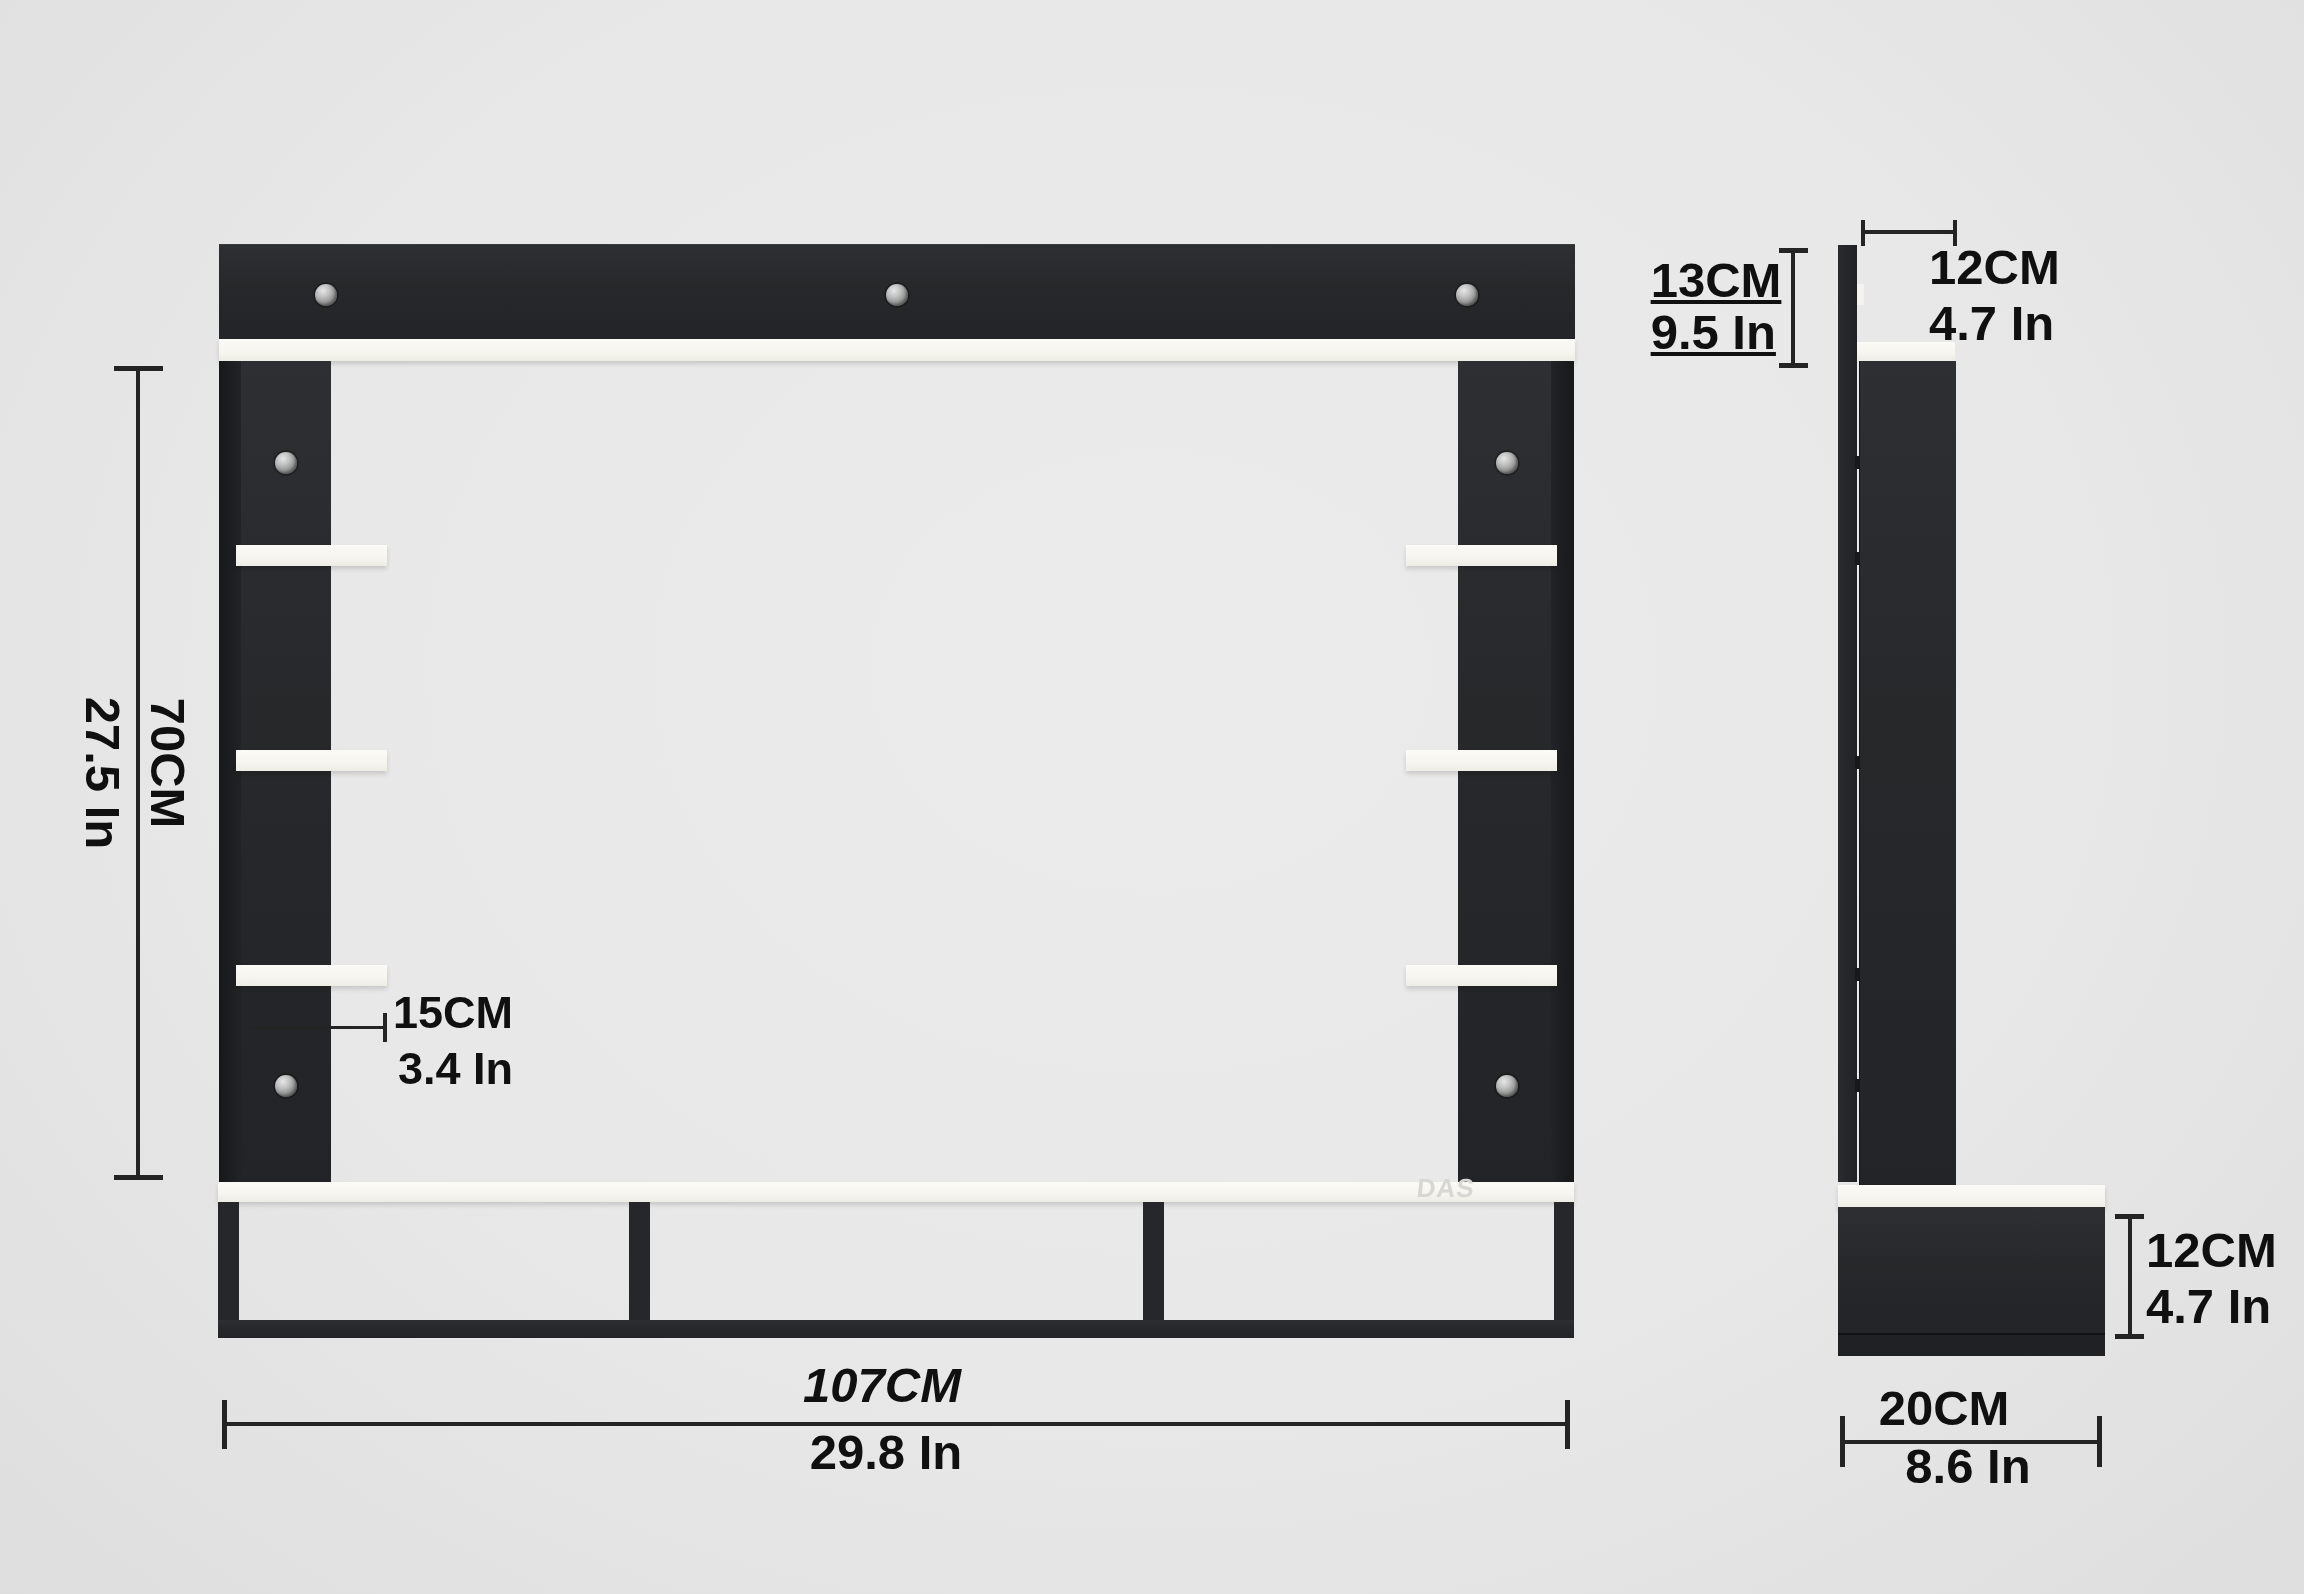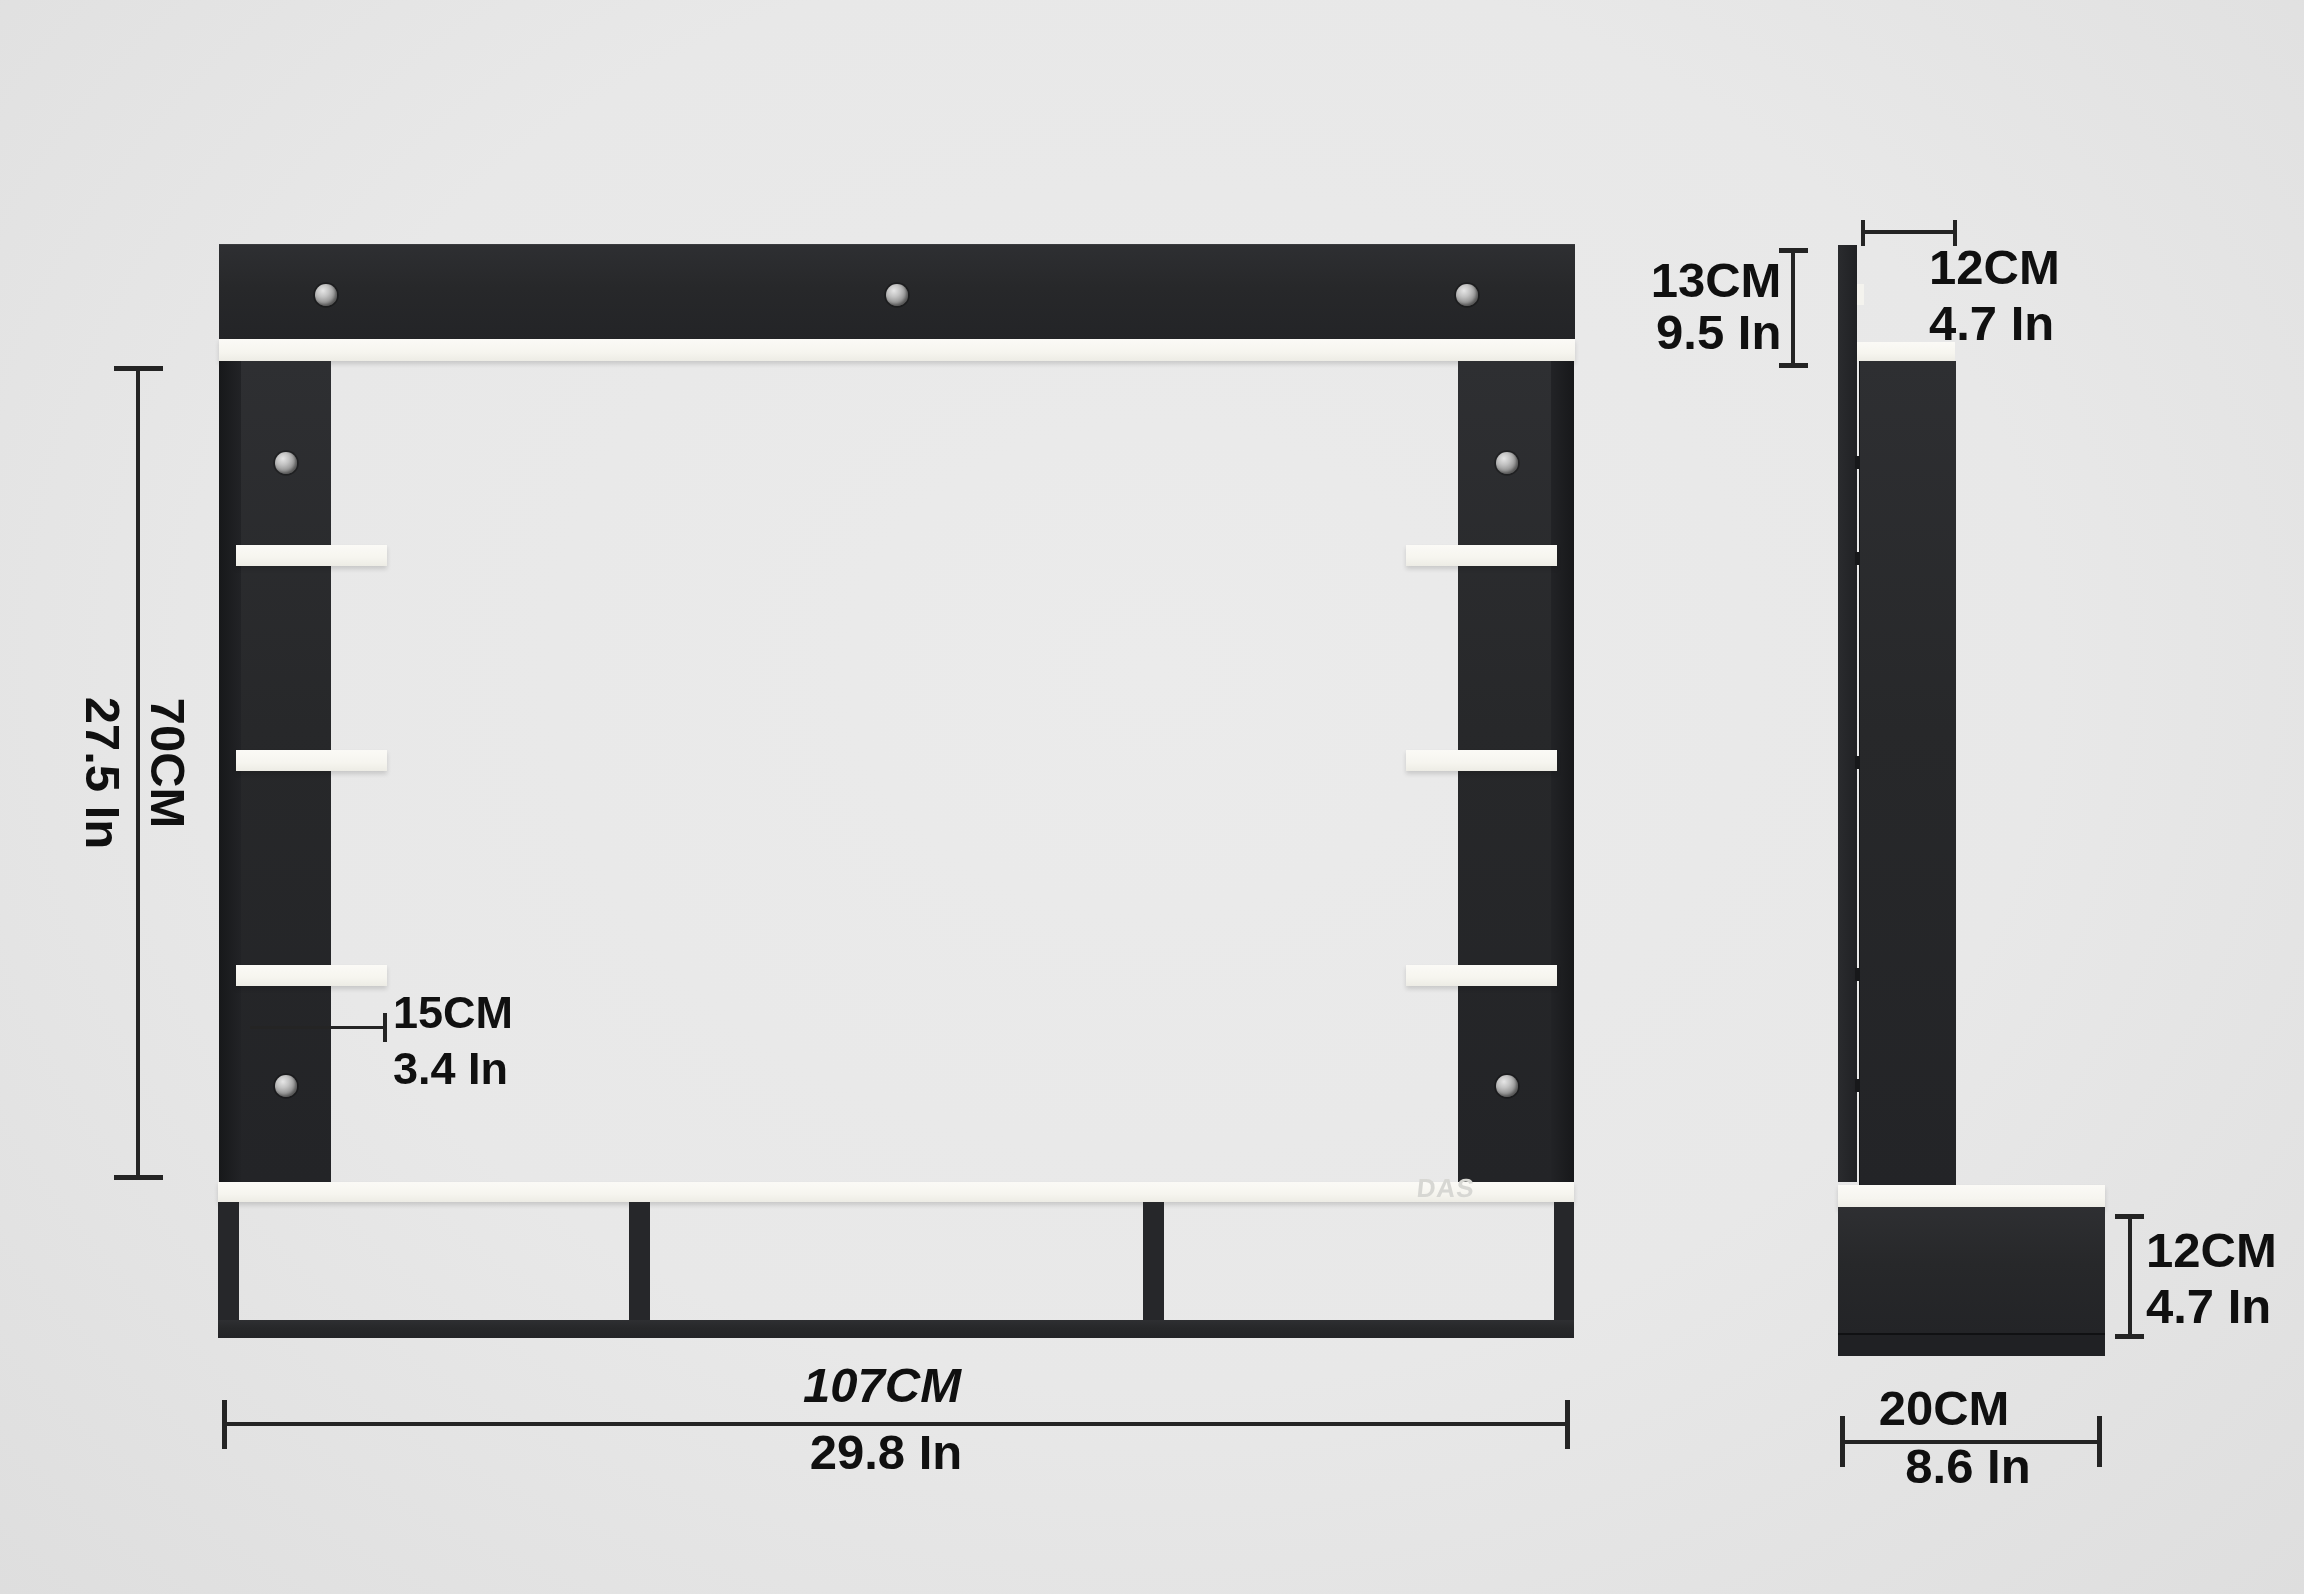--- a/index.html
+++ b/index.html
@@ -111,32 +111,32 @@
     <div class="abs dim-label rot90" style="left:102px;top:773px;">27.5 In</div>
 
     <div class="abs dline" style="left:225px;top:1422px;width:1343px;height:3.6px;"></div>
     <div class="abs dline" style="left:222px;top:1400px;width:4.5px;height:49px;"></div>
     <div class="abs dline" style="left:1565px;top:1400px;width:4.5px;height:49px;"></div>
     <div class="abs dim-label cx" style="left:882px;top:1361px;font-style:italic;">107CM</div>
     <div class="abs dim-label cx" style="left:886px;top:1428px;">29.8 In</div>
 
     <div class="abs dline" style="left:250px;top:1026px;width:135px;height:2.7px;"></div>
     <div class="abs dline" style="left:383px;top:1013px;width:3.6px;height:29px;"></div>
-    <div class="abs dim-label-2l" style="left:393px;top:985px;font-size:45px;">
+    <div class="abs dim-label-2l" style="left:393px;top:985px;font-size:45px;text-align:right;">
       <div>15CM</div>
       <div>3.4 In</div>
     </div>
   </div>
 
   <div>
 
     <div class="abs dline" style="left:1791px;top:251px;width:3.6px;height:115px;"></div>
     <div class="abs dline" style="left:1779px;top:248px;width:29px;height:4.5px;"></div>
     <div class="abs dline" style="left:1779px;top:363px;width:29px;height:4.5px;"></div>
-    <div class="abs dim-label-2l cx" style="left:1716px;top:254px;line-height:52px;text-align:right;">
+    <div class="abs dim-label-2l cx" style="left:1716px;top:254px;line-height:52px;text-align:left;text-decoration:underline;">
       <div>13CM</div>
       <div>9.5 In</div>
     </div>
 
     <div class="abs dline" style="left:1863px;top:230px;width:93px;height:3.6px;"></div>
     <div class="abs dline" style="left:1861px;top:220px;width:3.6px;height:26px;"></div>
     <div class="abs dline" style="left:1953px;top:220px;width:3.6px;height:26px;"></div>
     <div class="abs dim-label-2l" style="left:1929px;top:239px;">
       <div>12CM</div>
       <div>4.7 In</div>

